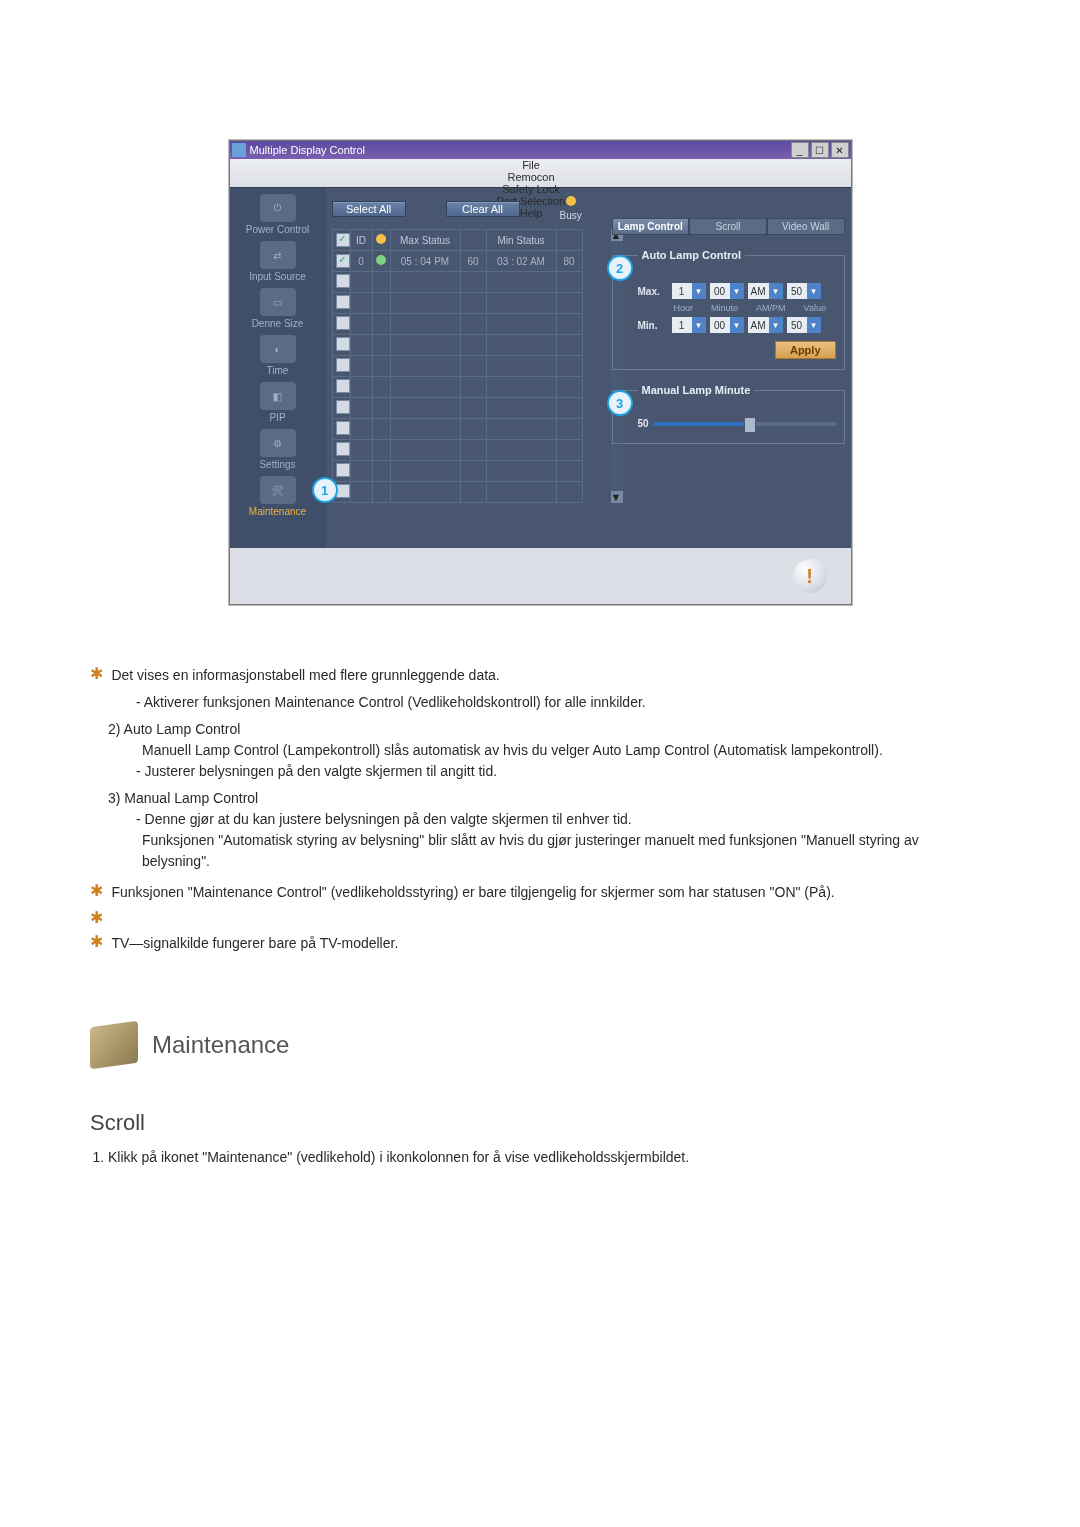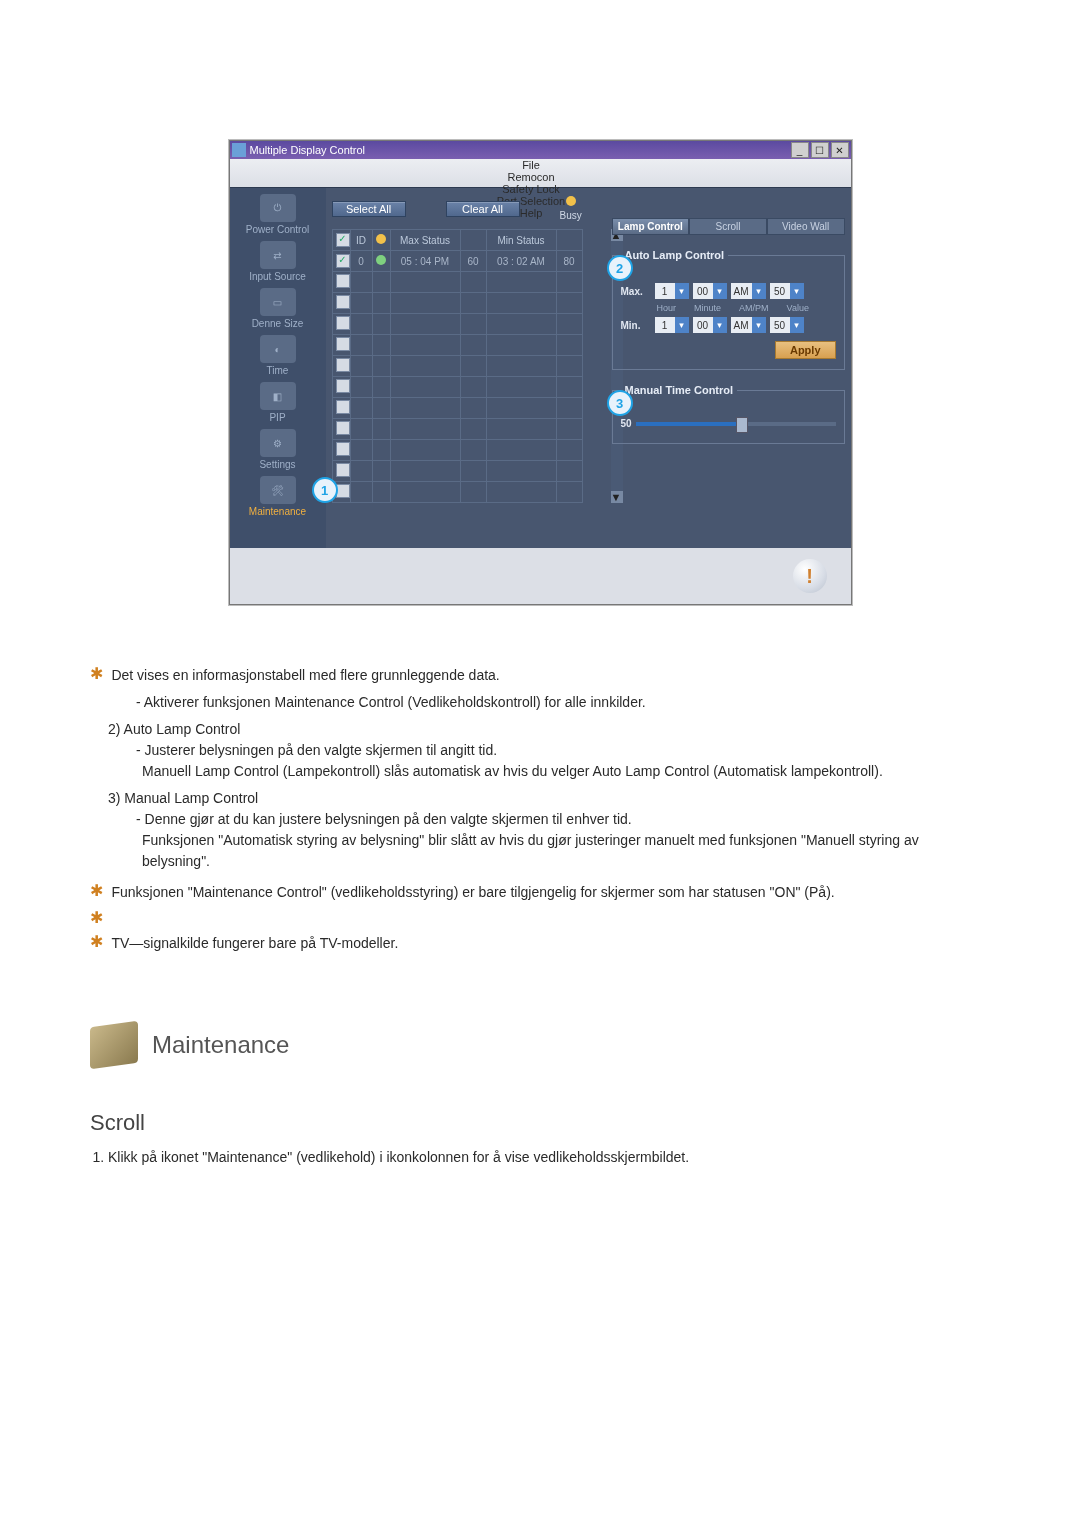--- a/index.html
+++ b/index.html
@@ -152,21 +152,21 @@
     padding: 2px 0;
     background: #5a6b86;
     color:#c8d2e2;
     border: 1px solid #3a4a63;
   }
   .tab.active { background: linear-gradient(#7a8eab,#5a6b86); color:#fff; font-weight:bold;}
 
   fieldset.box {
     border: 1px solid #6a7a95;
     margin: 14px 0 0 0;
-    padding: 18px 8px 10px 8px;
+    padding: 18px 8px 10px 25px;
     position: relative;
   }
   fieldset.box legend {
     color: #e6ecf6;
     font-size: 11px;
     font-weight: bold;
     padding: 0 4px;
   }
   .row { display:flex; align-items:center; gap:4px; color:#e0e6f0; font-size:10px; margin:4px 0;}
   .row .lab { width:30px; font-weight:bold;}
@@ -486,21 +486,21 @@
                   <span class="val">50</span>
                   <span class="arr">▾</span>
                 </span>
             </div>
             <div class="apply-row">
               <span class="apply-btn">Apply</span>
             </div>
           </fieldset>
 
           <fieldset class="box">
-            <legend>Manual Time Control</legend>
+            <legend>Manual Lamp Minute</legend>
             <div class="circ-badge" style="left:-6px;top:-6px;">3</div>
             <div class="row">
               <span style="font-weight:bold;">50</span>
               <div class="slider">
                 <div class="thumb"></div>
               </div>
             </div>
           </fieldset>
         </div>
       </div>
@@ -519,22 +519,22 @@
       <span class="star">✱</span>
       <span>Det vises en informasjonstabell med flere grunnleggende data.</span>
     </div>
 
     <div class="num-item">
       <div class="sub">- Aktiverer funksjonen Maintenance Control (Vedlikeholdskontroll) for alle innkilder.</div>
     </div>
 
     <div class="num-item">
       <div>2)  Auto Lamp Control</div>
+      <div class="sub" style="margin-left:34px">Manuell Lamp Control (Lampekontroll) slås automatisk av hvis du velger Auto Lamp Control (Automatisk lampekontroll).</div>
       <div class="sub">- Justerer belysningen på den valgte skjermen til angitt tid.</div>
-      <div class="sub" style="margin-left:34px">Manuell Lamp Control (Lampekontroll) slås automatisk av hvis du velger Auto Lamp Control (Automatisk lampekontroll).</div>
     </div>
 
     <div class="num-item">
       <div>3)  Manual Lamp Control</div>
       <div class="sub">- Denne gjør at du kan justere belysningen på den valgte skjermen til enhver tid.</div>
       <div class="sub" style="margin-left:34px">Funksjonen "Automatisk styring av belysning" blir slått av hvis du gjør justeringer manuelt med funksjonen "Manuell styring av belysning".</div>
     </div>
 
     <div class="star-line" style="margin-top:10px">
       <span class="star">✱</span>

